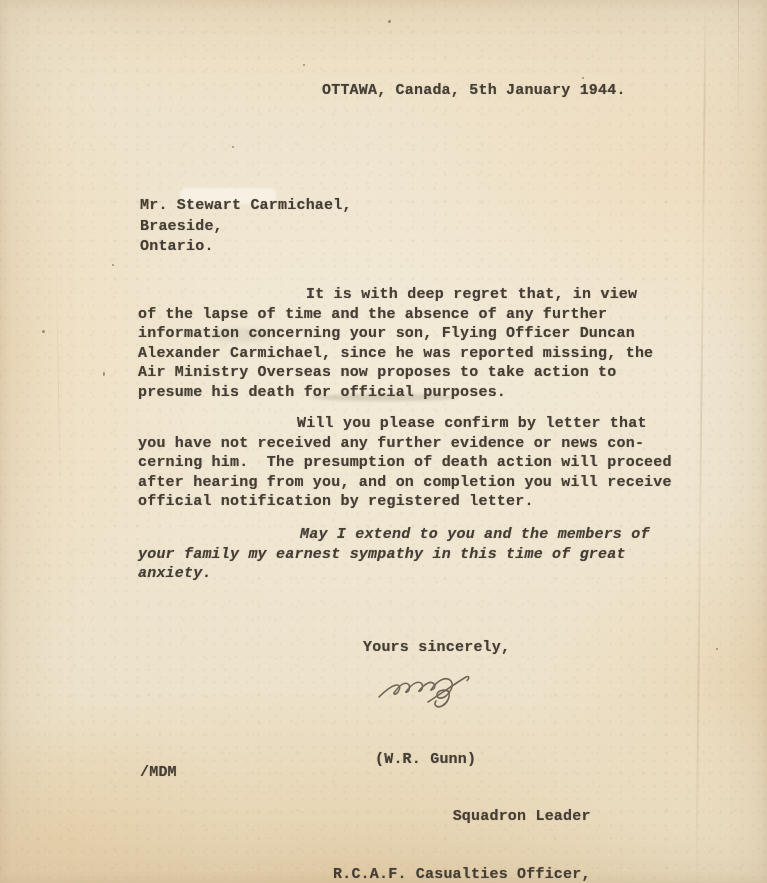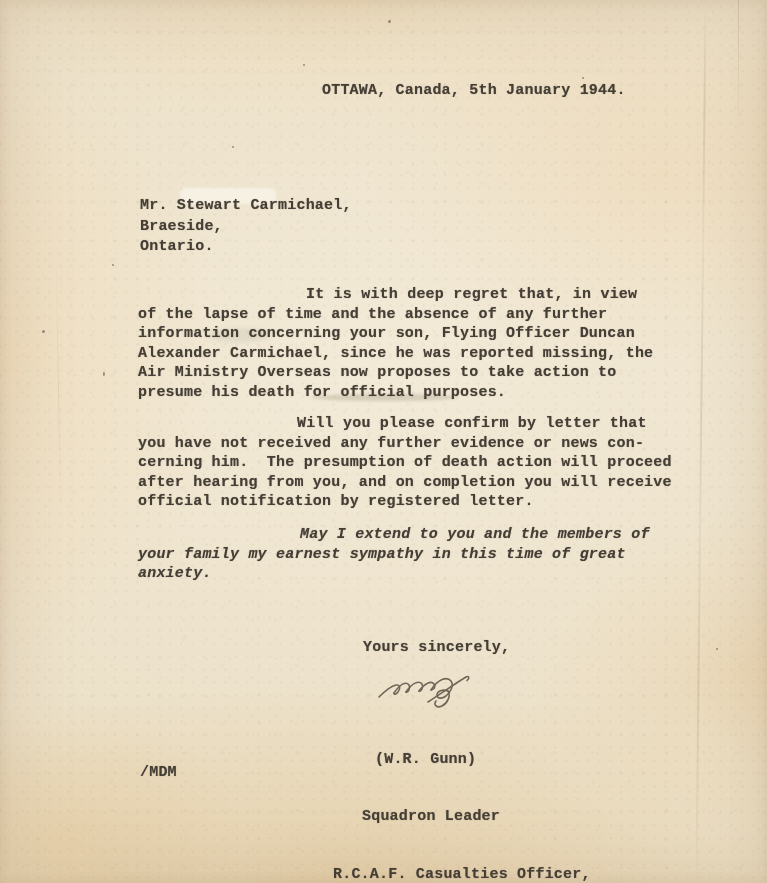--- a/index.html
+++ b/index.html
@@ -52,21 +52,21 @@
   .dateline   { left: 322px; top: 81px;  line-height: 19px; }
   .address    { left: 140px; top: 172px; line-height: 20.5px; margin-top: 24px; }
   .salutation { left: 138px; top: 245px; line-height: 19px; }
   .para       { left: 138px; line-height: 19.6px; }
   .para-1     { top: 285px; text-indent: 168px; }
   .para-2     { top: 414px; text-indent: 159px; }
   .para-3     { top: 525px; text-indent: 162px; font-style: italic; }
   .closing    { left: 363px; top: 600px; margin-top: 39px; }
   .sig-block  { left: 333px; top: 711px; line-height: 19.3px; }
   .sig-name   { margin-left: 42px; }
-  .sig-rank   { margin-left: 29px; }
+  .sig-rank   { margin-left: 29px; text-align: right; }
   .typist     { left: 140px; top: 764px; }
   .scrawl {
     position: absolute;
     z-index: 2;
     left: 376px;
     top: 672px;
     width: 105px;
     height: 38px;
   }
   

